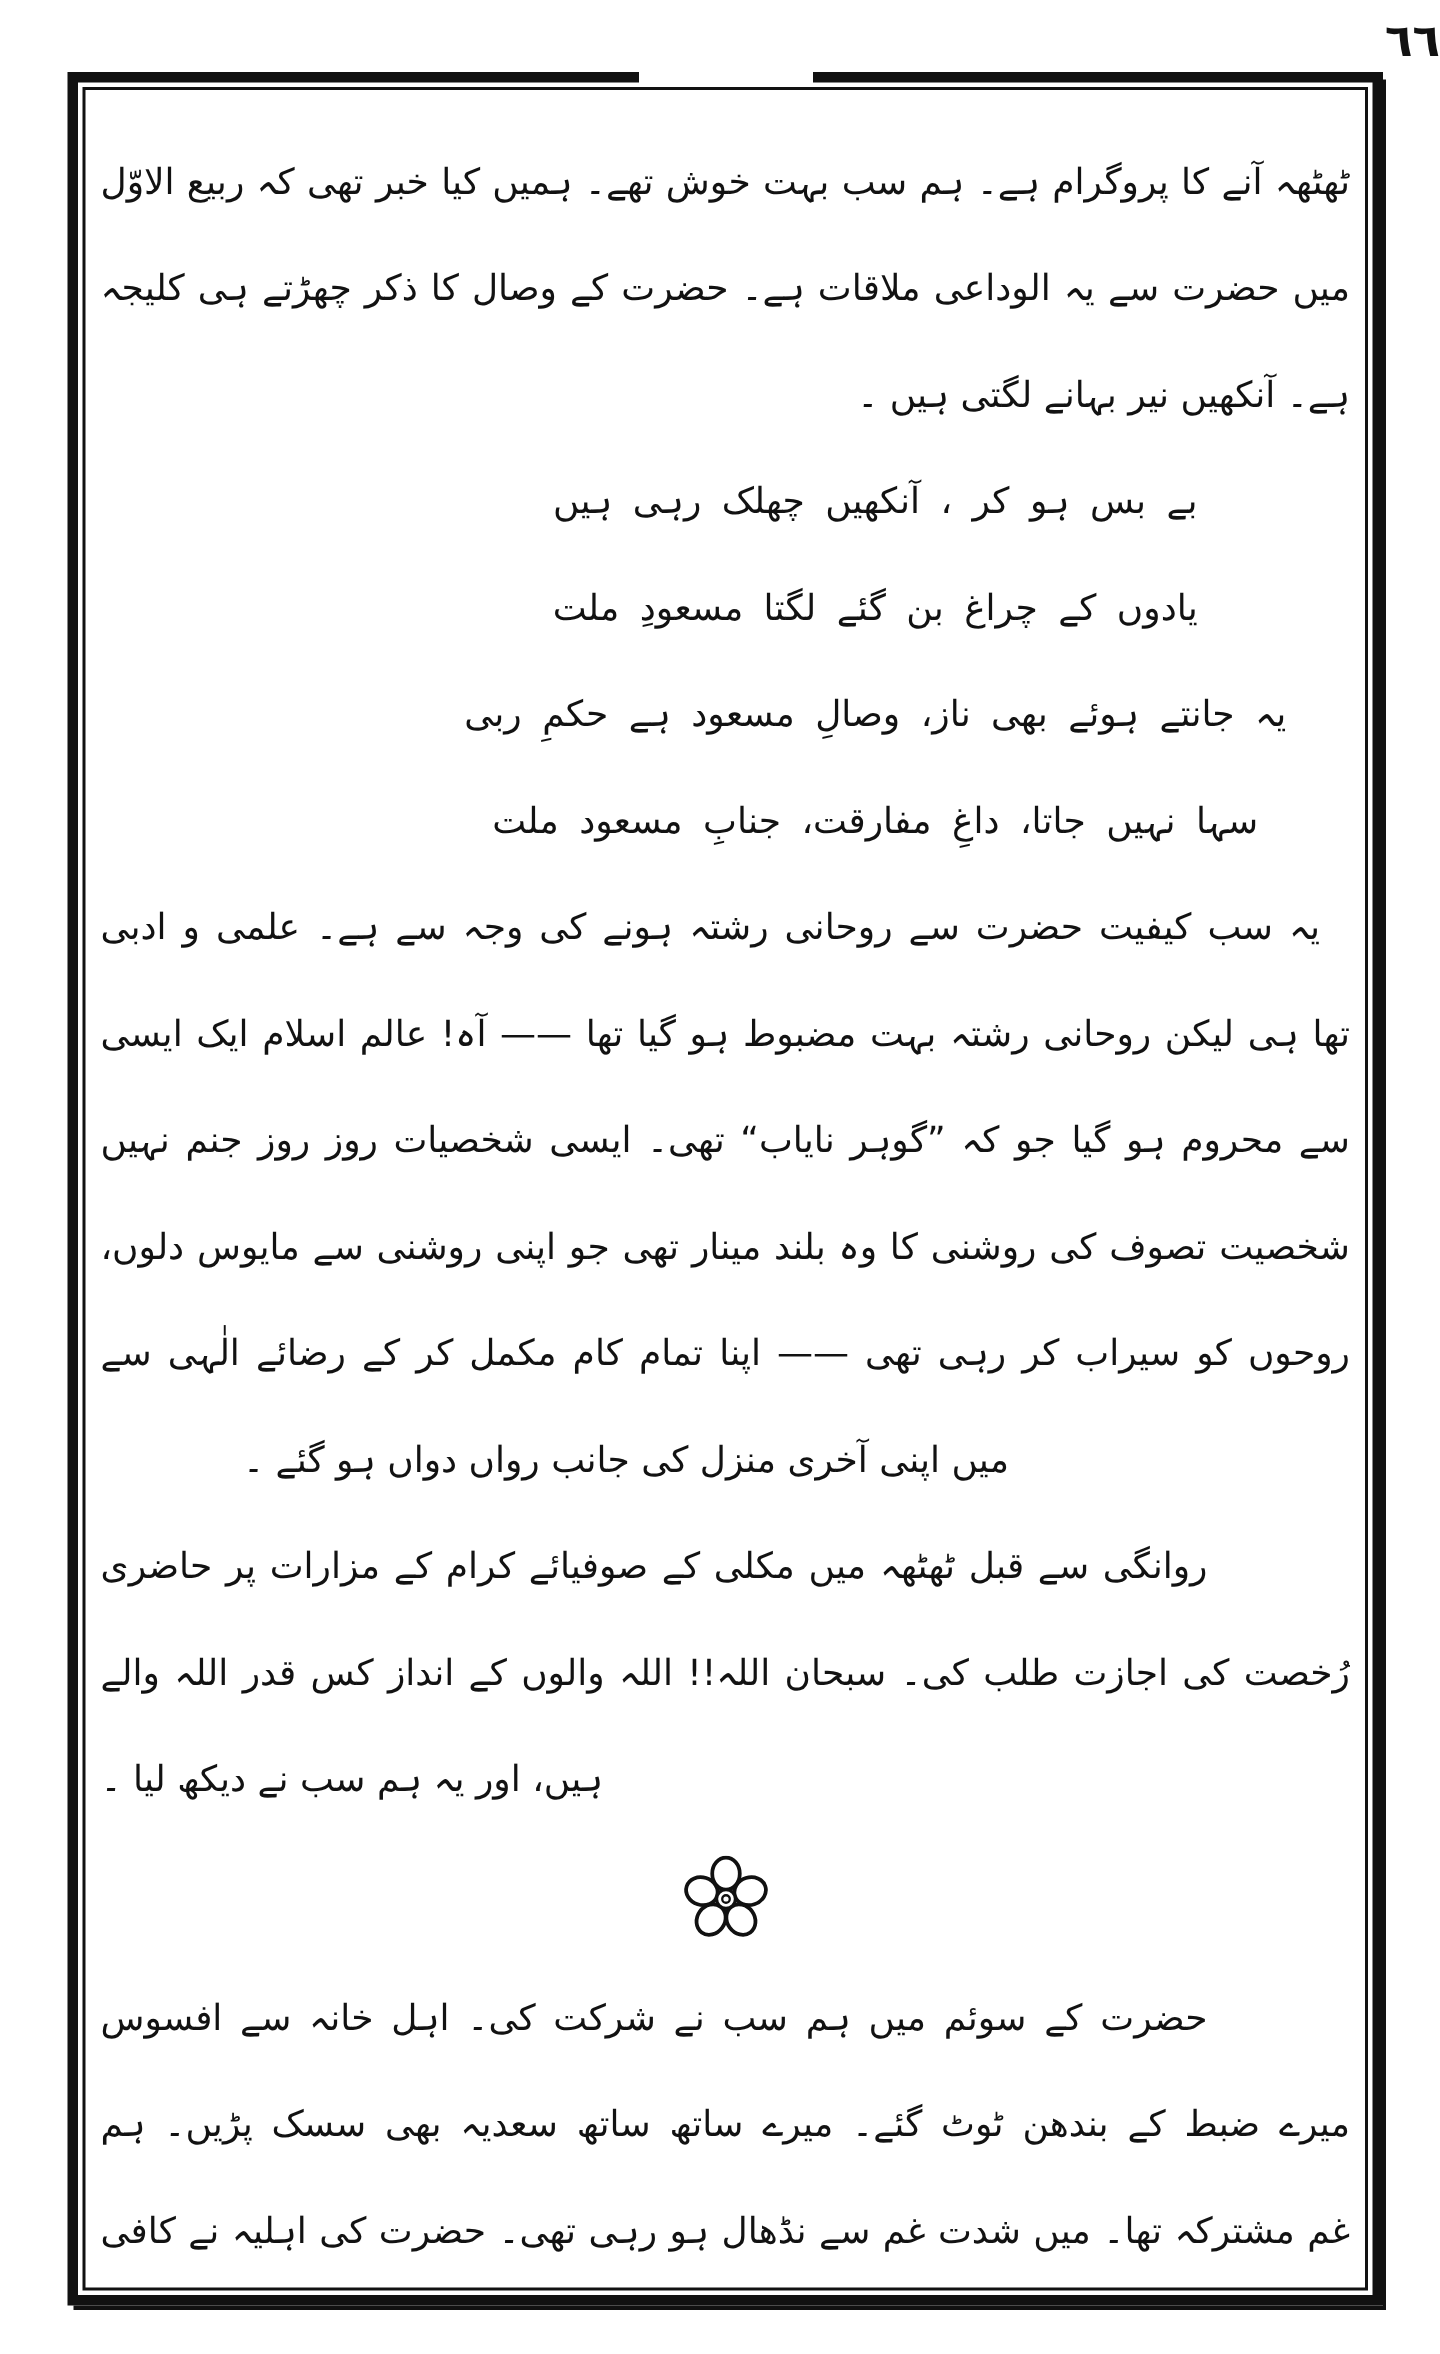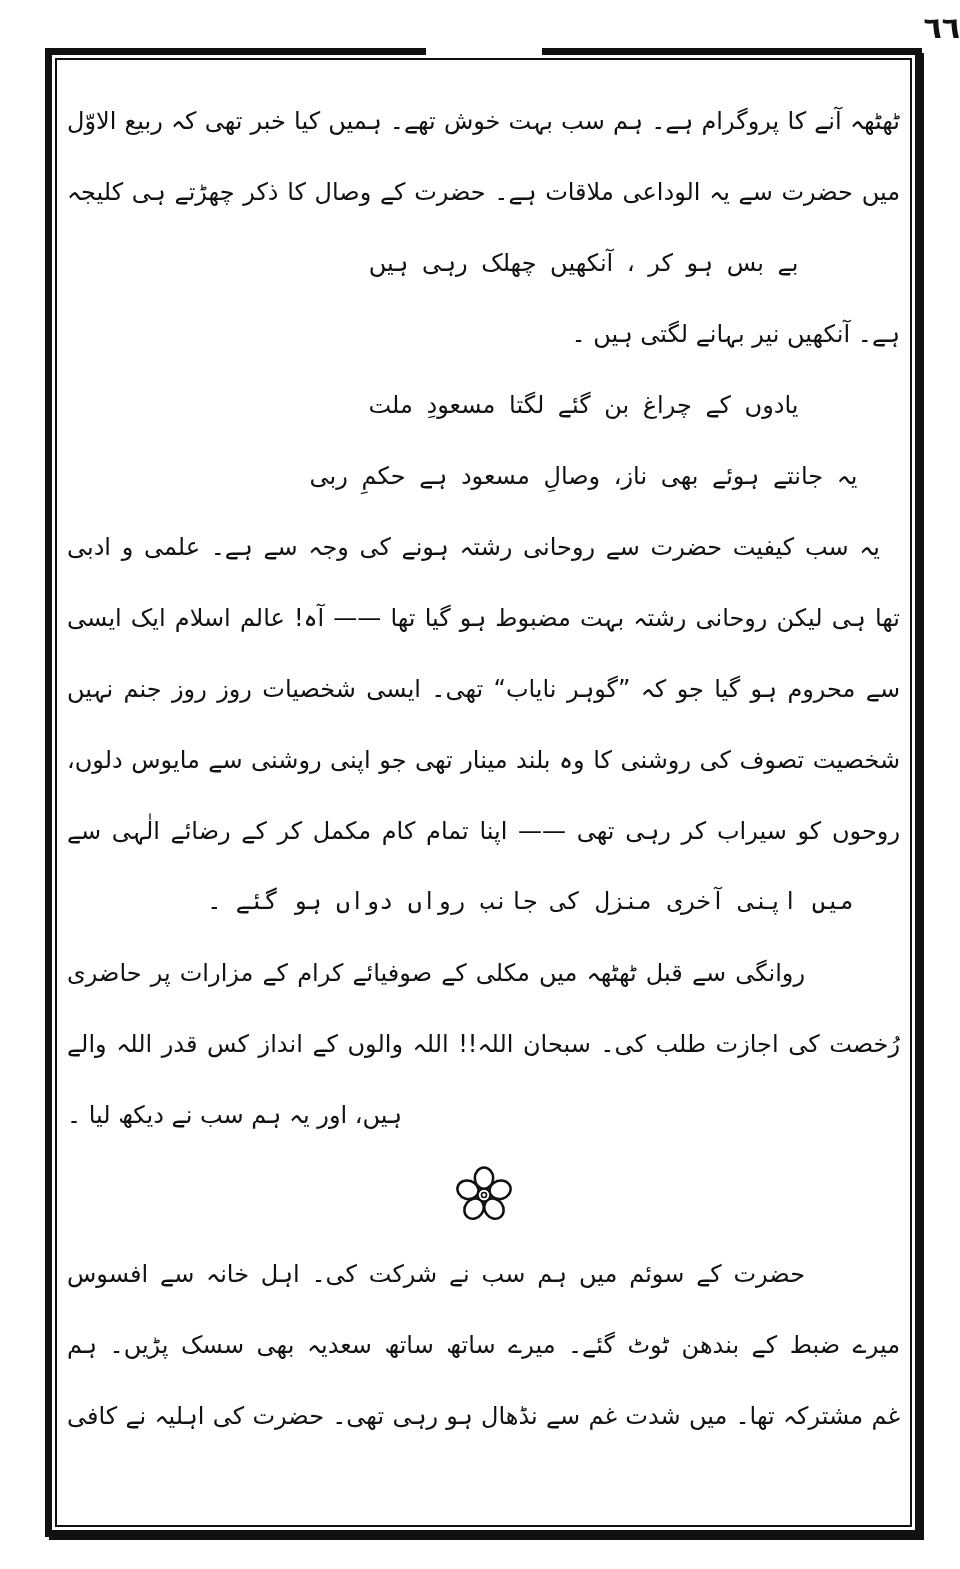--- a/index.html
+++ b/index.html
@@ -62,21 +62,21 @@
     text-align-last: justify;
   }
   .ln.ind    { padding-right: 95px; }
   .ln.ind-sm { padding-right: 20px; }
   .ln.verse {
     margin-left: 200px;
     text-align: center;
     word-spacing: 6px;
     white-space: nowrap;
   }
-  .ln.mid  { text-align: center; margin-left: 95px; font-family: Liberation Mono, monospace; }
+  .ln.mid  { text-align: left; margin-left: 95px; }
   .ln.mid2 { text-align: left; margin-right: 60px; }
   .orn-row {
     height: 88px;
     display: flex;
     align-items: center;
     justify-content: center;
   }
 </style>
 </head>
 <body>
@@ -84,25 +84,26 @@
 <div class="page-number">٦٦</div>
 
 <div class="frame">
   <div class="frame-notch"></div>
   <div class="frame-inner"></div>
 
   <div class="content">
 
     <div class="ln full">ٹھٹھہ آنے کا پروگرام ہے۔ ہم سب بہت خوش تھے۔ ہمیں کیا خبر تھی کہ ربیع الاوّل کے مہینے</div>
     <div class="ln full">میں حضرت سے یہ الوداعی ملاقات ہے۔ حضرت کے وصال کا ذکر چھڑتے ہی کلیجہ کھنچنے لگتا</div>
+    <div class="ln">ہے۔ آنکھیں نیر بہانے لگتی ہیں ۔</div>
+
     <div class="ln verse">بے بس ہو کر ، آنکھیں چھلک رہی ہیں</div>
-
-    <div class="ln">ہے۔ آنکھیں نیر بہانے لگتی ہیں ۔</div>
     <div class="ln verse">یادوں کے چراغ بن گئے لگتا مسعودِ ملت</div>
     <div class="ln verse">یہ جانتے ہوئے بھی ناز، وصالِ مسعود ہے حکمِ ربی</div>
+    <div class="ln verse">سہا نہیں جاتا، داغِ مفارقت، جنابِ مسعود ملت</div>
 
     <div class="ln full ind-sm">یہ سب کیفیت حضرت سے روحانی رشتہ ہونے کی وجہ سے ہے۔ علمی و ادبی رشتہ تو</div>
     <div class="ln full">تھا ہی لیکن روحانی رشتہ بہت مضبوط ہو گیا تھا —— آہ! عالم اسلام ایک ایسی مقتدر شخصیت</div>
     <div class="ln full">سے محروم ہو گیا جو کہ ”گوہر نایاب“ تھی۔ ایسی شخصیات روز روز جنم نہیں لیتیں۔ آپ کی</div>
     <div class="ln full">شخصیت تصوف کی روشنی کا وہ بلند مینار تھی جو اپنی روشنی سے مایوس دلوں، تڑپتی اور سسکتی تشنہ</div>
     <div class="ln full">روحوں کو سیراب کر رہی تھی —— اپنا تمام کام مکمل کر کے رضائے الٰہی سے پُرسکون انداز</div>
     <div class="ln mid">میں اپنی آخری منزل کی جانب رواں دواں ہو گئے ۔</div>
 
     <div class="ln full ind">روانگی سے قبل ٹھٹھہ میں مکلی کے صوفیائے کرام کے مزارات پر حاضری دی گویا</div>
     <div class="ln full">رُخصت کی اجازت طلب کی۔ سبحان اللہ!! اللہ والوں کے انداز کس قدر اللہ والے ہوتے</div>

